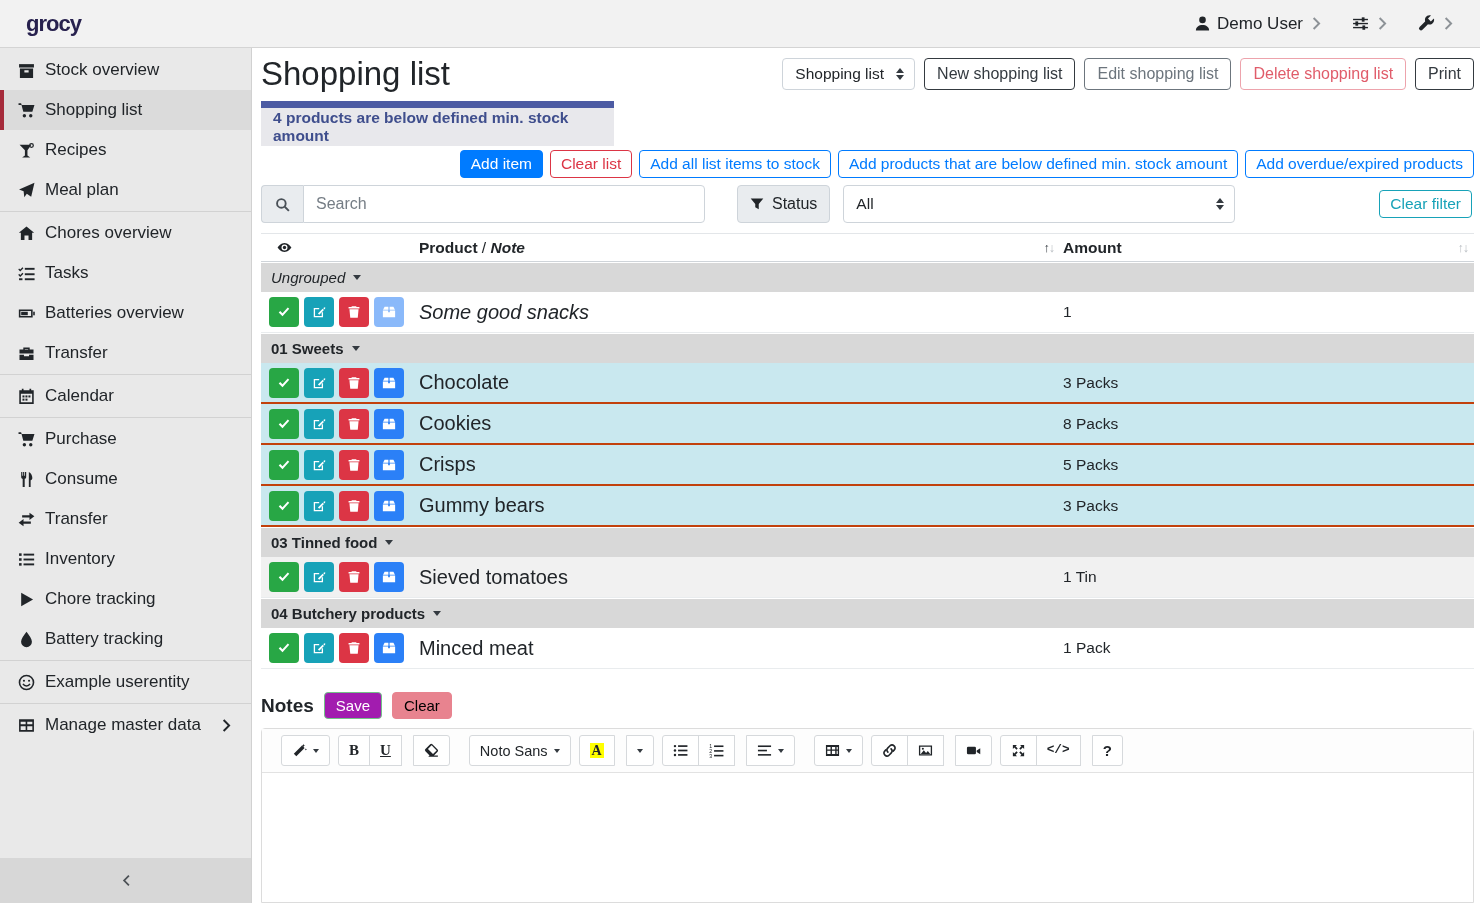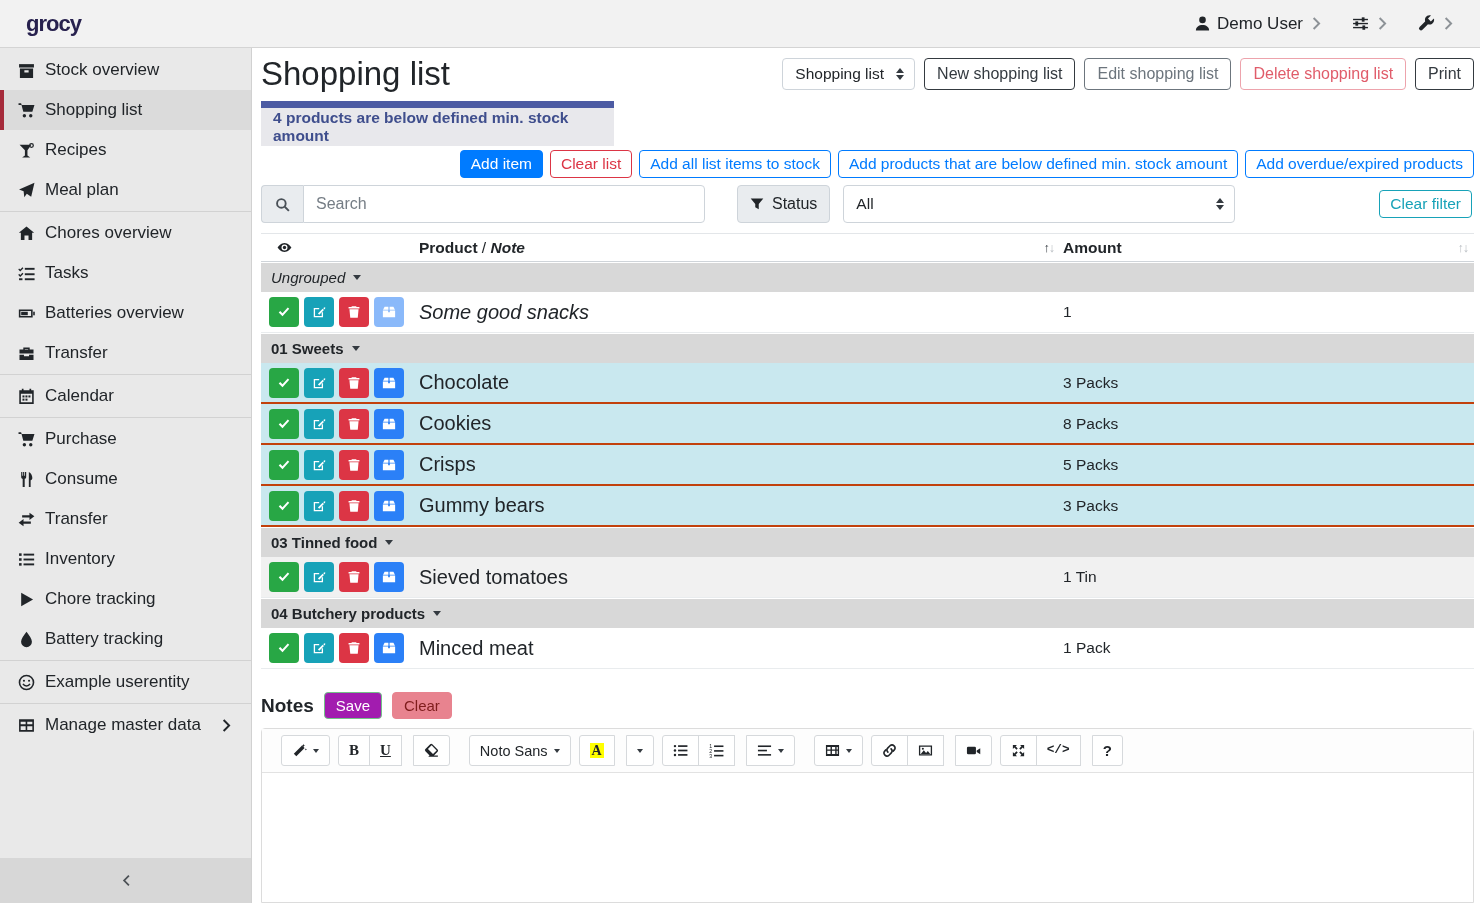--- a/index.html
+++ b/index.html
@@ -93,21 +93,21 @@
   .item-row.striped { background:#f1f1f1; }
   .rb { width:30px; height:30px; border-radius:4px; border:none; margin-right:5px; color:#fff; display:inline-flex; align-items:center; justify-content:center; font-size:14px; cursor:pointer; }
   .rb.disabled { opacity:.55; }
   .prod { font-size:20px; }
   .prod.note { font-style:italic; }
 
   
   .notes-row { display:flex; align-items:center; gap:10px; margin-top:23px; }
   .notes-row h2 { font-size:19px; font-weight:bold; }
   .btn-save { background:#a21caf; border-color:#72c287; color:#fff; font-size:15px; padding:4px 11px; }
-  .btn-clear { background:#e8838f; border-color:#e8838f; color:#7f1d1d; font-size:15px; padding:4px 11px; }
+  .btn-clear { background:#e8838f; border-color:#e8838f; color:#000000; font-size:15px; padding:4px 11px; }
 
   .editor { margin-top:9px; border:1px solid #dcdcdc; border-radius:4px 4px 0 0; flex:1; display:flex; flex-direction:column; min-height:0; }
   .toolbar { padding:6px 8px; display:flex; gap:8px; border-bottom:1px solid #e2e2e2; background:#fdfdfd; flex-wrap:wrap; }
   .tb-group { display:inline-flex; }
   .tb-btn { background:#fff; border:1px solid #d6d9dc; padding:0 10px; height:31px; display:inline-flex; align-items:center; gap:6px; font-size:14.5px; cursor:pointer; margin-left:-1px; color:#212529; font-family:inherit; }
   .tb-group .tb-btn:first-child { border-radius:3px 0 0 3px; margin-left:0; }
   .tb-group .tb-btn:last-child { border-radius:0 3px 3px 0;margin-left:11px; }
   .tb-group .tb-btn:only-child { border-radius:3px; }
   .tb-btn .ic { font-size:15px; }
   .tb-caret { width:0; height:0; border-left:3.5px solid transparent; border-right:3.5px solid transparent; border-top:4.5px solid #343a40; display:inline-block; }

